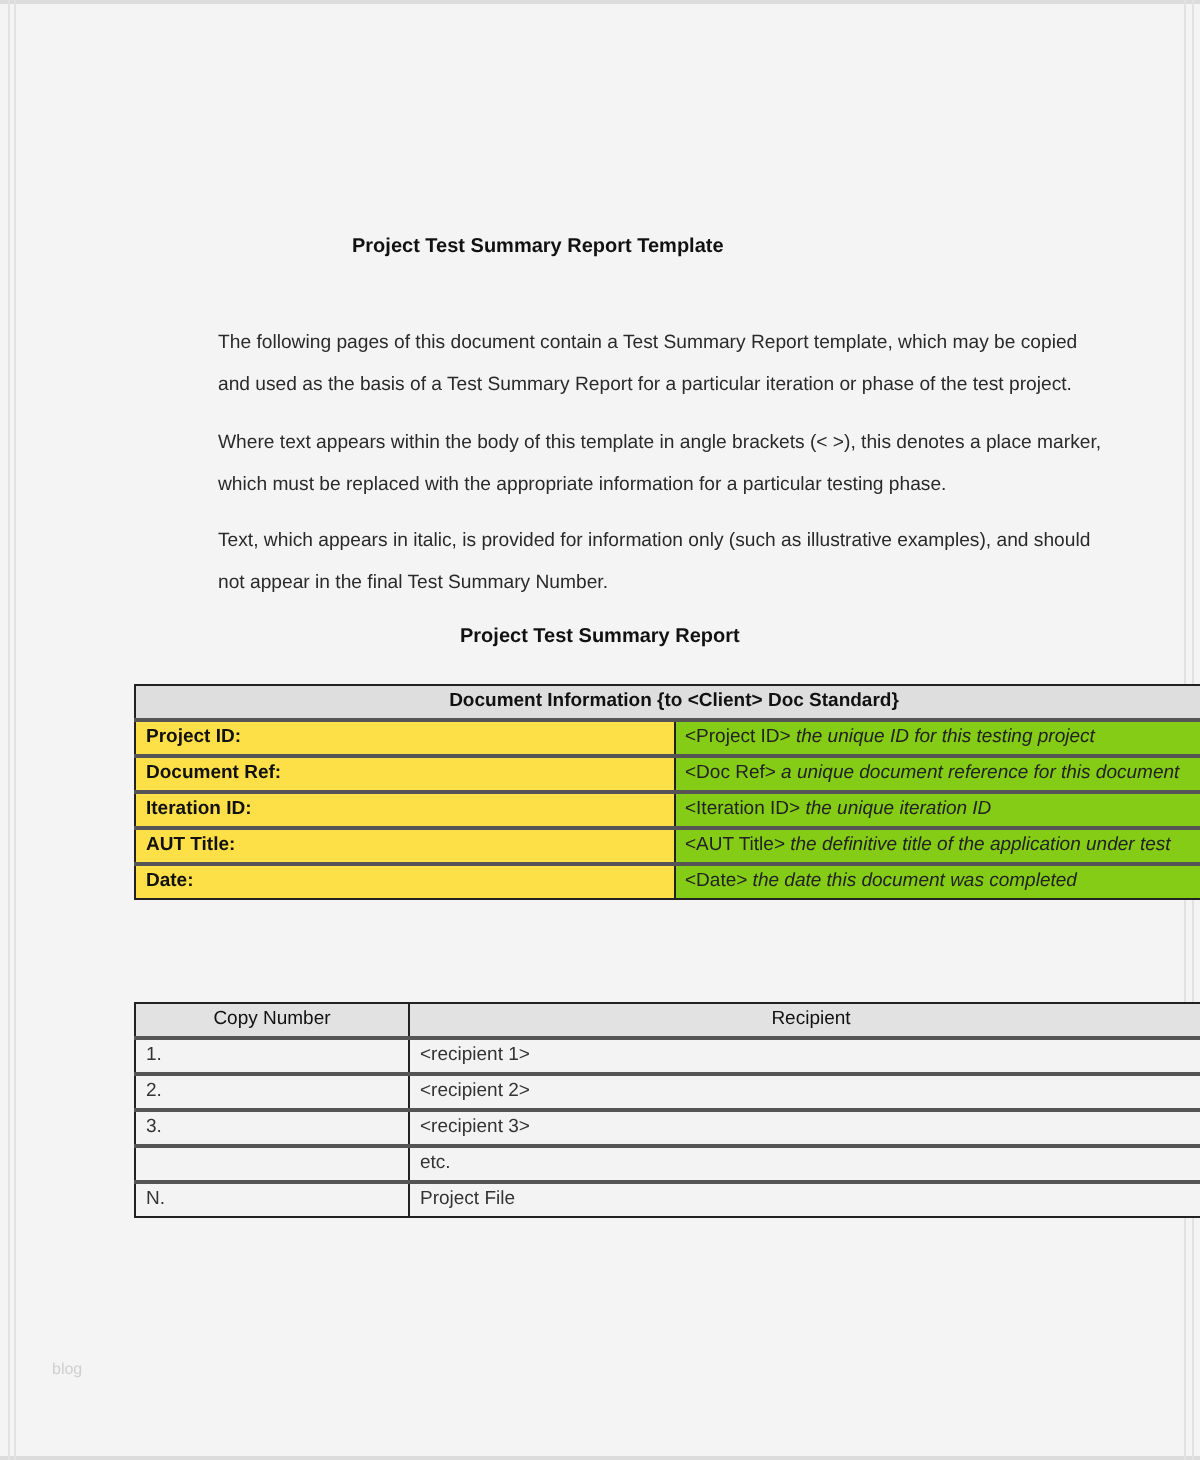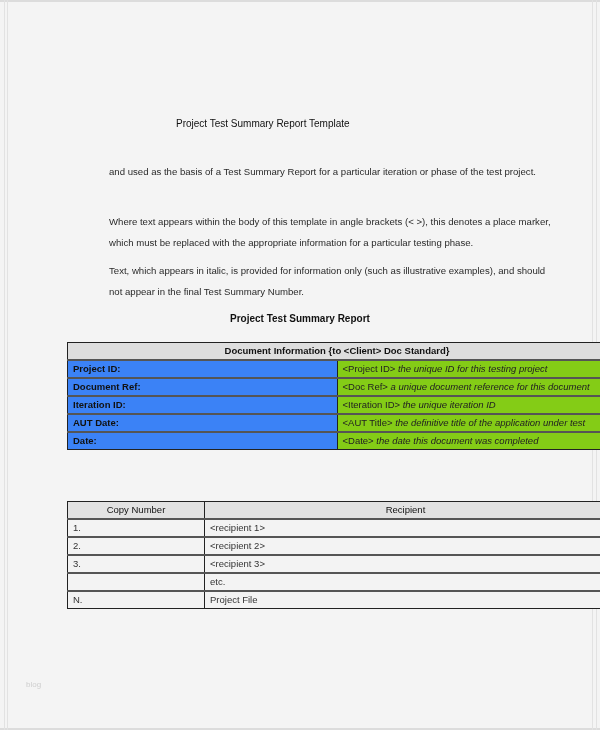--- a/index.html
+++ b/index.html
@@ -28,21 +28,21 @@
     top: 0;
     height: 730px;
     width: 1px;
     background: #e2e2e2;
   }
   .doc-title {
     position: absolute;
     left: 176px;
     top: 118px;
     font-size: 10px;
-    font-weight: normal;
+    font-weight: bold;
     color: #111;
     white-space: nowrap;
   }
   .para {
     position: absolute;
     left: 109px;
     width: 420px;
     font-size: 9.6px;
     line-height: 21px;
     color: #2a2a2a;
@@ -77,21 +77,21 @@
     overflow: hidden;
   }
   table.doc-table tr + tr td { border-top: 2px solid #555; }
   .title-row th {
     background: #dedede;
     text-align: center;
     font-weight: bold;
     color: #111;
   }
   .key-cell {
-    background: #3b82f6;
+    background: #fde047;
     font-weight: bold;
     color: #111;
     width: 126px;
   }
   .val-cell {
     background: #84cc16;
     color: #222;
   }
   .val-cell .ph { font-style: normal; }
   .val-cell .desc { font-style: italic; }
@@ -119,20 +119,21 @@
 
 <div class="page-frame"></div>
 <div class="edge-line" style="left:4px"></div>
 <div class="edge-line" style="left:7px"></div>
 <div class="edge-line" style="left:592px"></div>
 <div class="edge-line" style="left:596px"></div>
 
 <div class="doc-title">Project Test Summary Report Template</div>
 
 <p class="para" style="top:161px">
+  <span>The following pages of this document contain a Test Summary Report template, which may be copied</span>
   <span>and used as the basis of a Test Summary Report for a particular iteration or phase of the test project.</span>
 </p>
 <p class="para" style="top:211px">
   <span>Where text appears within the body of this template in angle brackets (&lt; &gt;), this denotes a place marker,</span>
   <span>which must be replaced with the appropriate information for a particular testing phase.</span>
 </p>
 <p class="para" style="top:260px">
   <span>Text, which appears in italic, is provided for information only (such as illustrative examples), and should</span>
   <span>not appear in the final Test Summary Number.</span>
 </p>
@@ -150,21 +151,21 @@
   </tr>
   <tr>
     <td class="key-cell">Document Ref:</td>
     <td class="val-cell"><span class="ph">&lt;Doc Ref&gt;</span><span class="desc"> a unique document reference for this document</span></td>
   </tr>
   <tr>
     <td class="key-cell">Iteration ID:</td>
     <td class="val-cell"><span class="ph">&lt;Iteration ID&gt;</span><span class="desc"> the unique iteration ID</span></td>
   </tr>
   <tr>
-    <td class="key-cell">AUT Date:</td>
+    <td class="key-cell">AUT Title:</td>
     <td class="val-cell"><span class="ph">&lt;AUT Title&gt;</span><span class="desc"> the definitive title of the application under test</span></td>
   </tr>
   <tr>
     <td class="key-cell">Date:</td>
     <td class="val-cell"><span class="ph">&lt;Date&gt;</span><span class="desc">  the date this document was completed</span></td>
   </tr>
 </tbody>
   </table>
 
 <table class="doc-table" style="top:501px">

